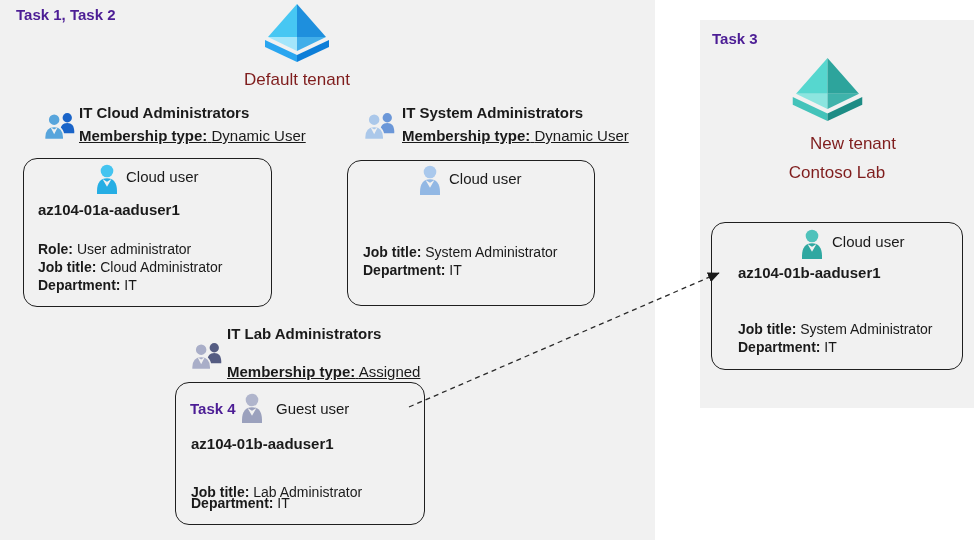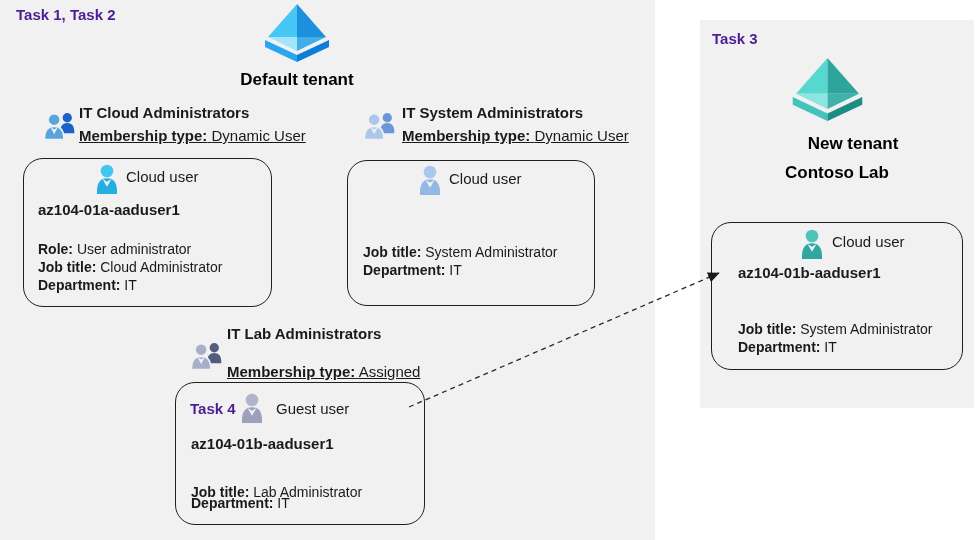--- a/index.html
+++ b/index.html
@@ -5,26 +5,26 @@
   html,body{margin:0;padding:0;background:#ffffff;}
   .stage{
     position:relative;width:978px;height:540px;background:#ffffff;overflow:hidden;
     font-family:"Liberation Sans","DejaVu Sans",sans-serif;color:#1a1a1a;
   }
   .panel{position:absolute;background:#f1f1f1;}
   .panel.left{left:0;top:0;width:655px;height:540px;}
   .panel.right{left:700px;top:0;width:274px;height:388px;margin-top:20px;}
   .abs{position:absolute;white-space:nowrap;}
   .task{font-weight:bold;font-size:15px;color:#4c1d95;}
-  .tenant-title{font-weight:bold;font-size:17px;color:#000000;text-align:center;}
+  .tenant-title{font-weight:normal;font-size:17px;color:#7f1d1d;text-align:center;}
   .grp-title{font-weight:bold;font-size:15px;}
   .mem{font-size:15px;text-decoration:underline;}
   .mem b{font-weight:bold;}
   .card{
-    position:absolute;border:1.5px solid #1f1f1f;border-radius:20px;background:transparent;
+    position:absolute;border:1.5px solid #1f1f1f;border-radius:14px;background:transparent;
   }
   .u-type{font-size:15px;}
   .name{font-weight:bold;font-size:15px;}
   .line{font-size:14px;line-height:18px;}
   .line b{font-weight:bold;}
   .icn{position:absolute;line-height:0;}
   .arrow-layer{position:absolute;left:0;top:0;width:978px;height:540px;pointer-events:none;}
 </style>
 </head>
 <body>

